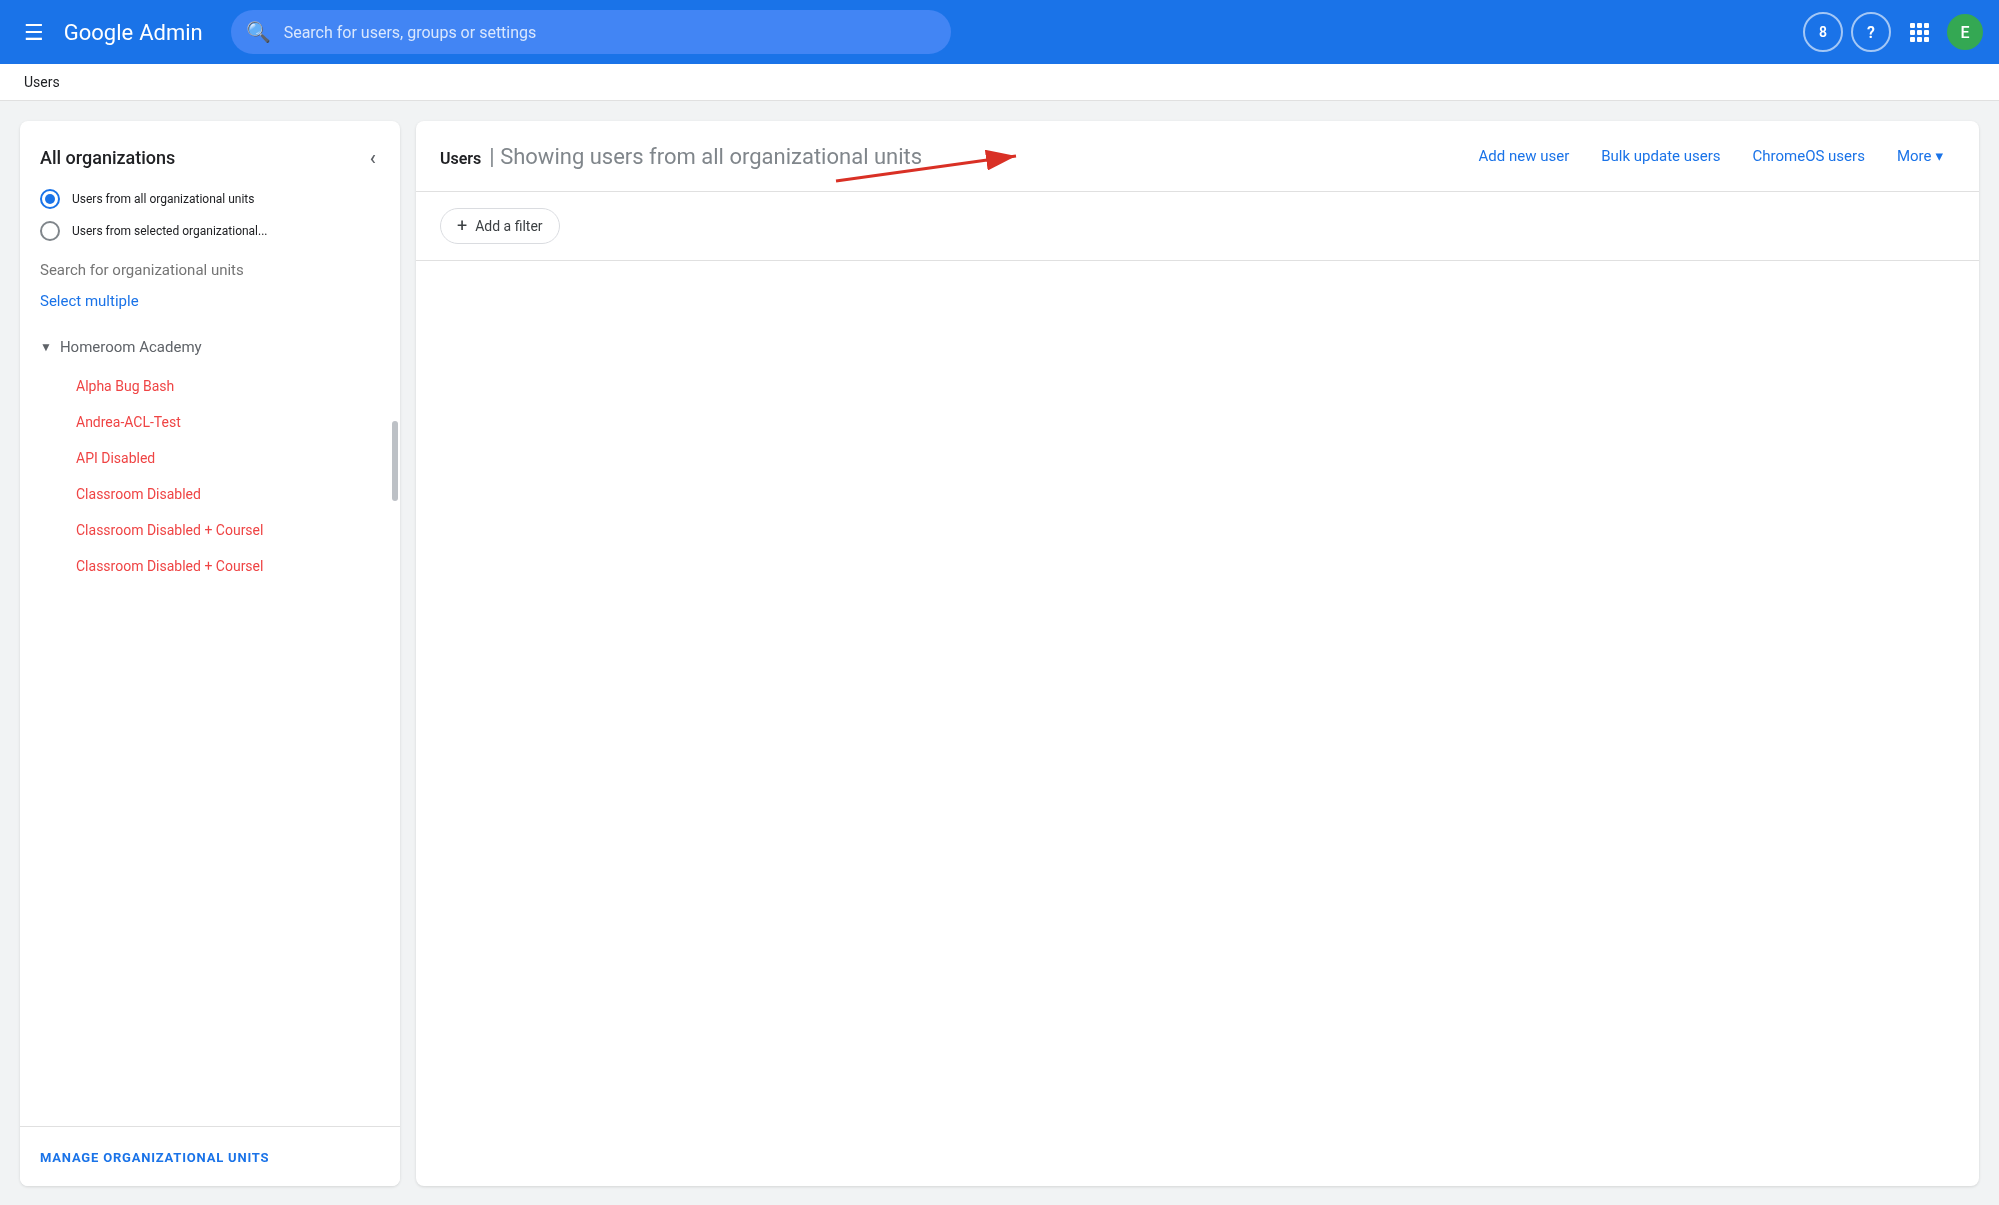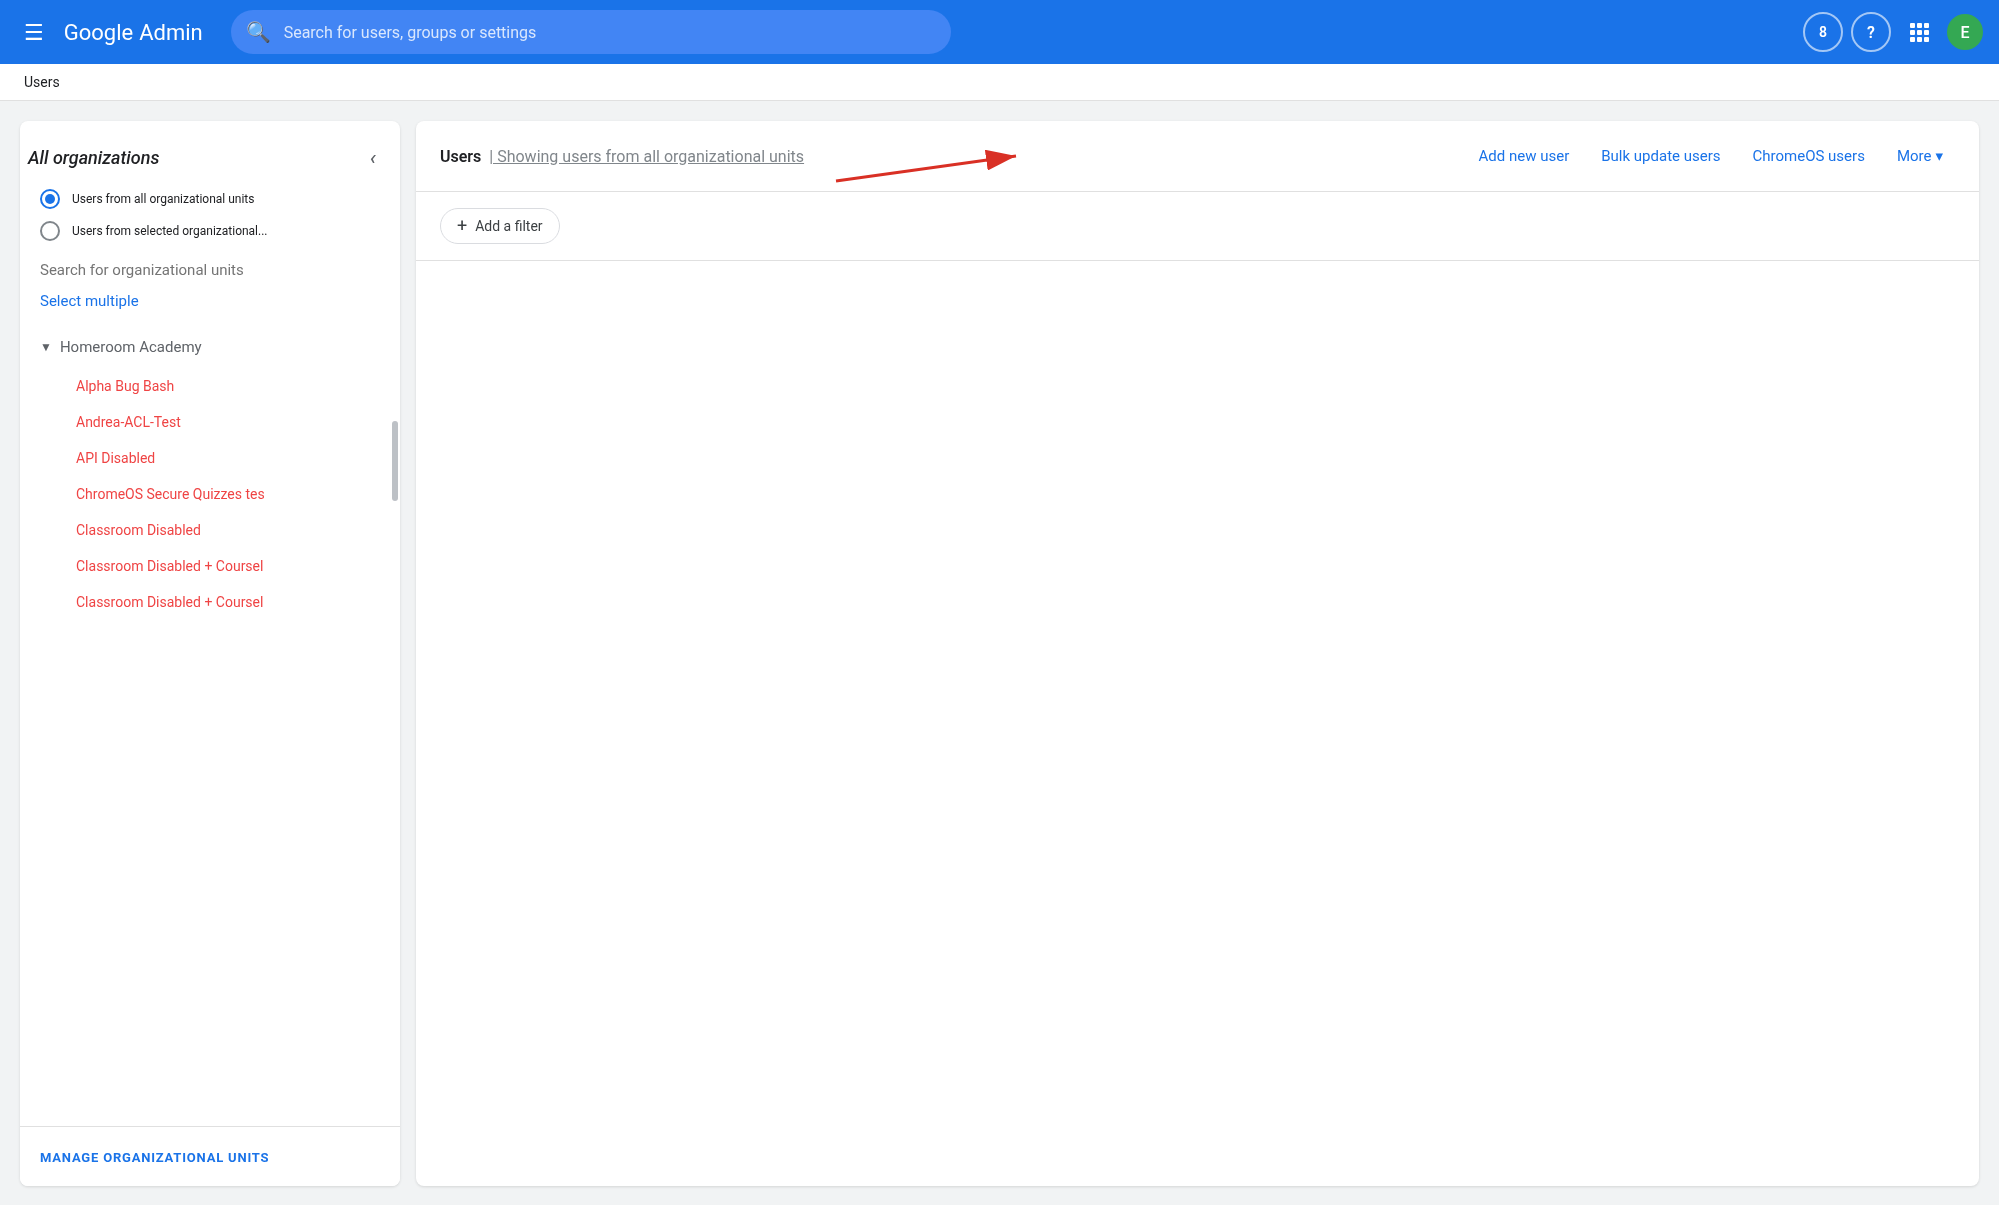--- a/index.html
+++ b/index.html
@@ -111,25 +111,24 @@
       box-shadow: 0 1px 3px rgba(0,0,0,0.12);
       display: flex;
       flex-direction: column;
       overflow: hidden;
       position: relative;
     }
     .sidebar-header {
       display: flex;
       align-items: center;
       justify-content: space-between;
-      padding: 20px 20px 16px 8px;
+      padding: 20px 20px 16px 20px;
       font-size: 18px;
       color: #202124;
       font-weight: 500;
-      font-style: italic;
     }
     .sidebar-collapse-btn {
       color: #5f6368;
       cursor: pointer;
       font-size: 20px;
       padding: 4px;
     }
     .sidebar-radio-group {
       padding: 0 20px;
       display: flex;
@@ -244,24 +243,23 @@
       gap: 12px;
       flex-wrap: wrap;
     }
     .panel-title {
       font-size: 16px;
       font-weight: 600;
       color: #202124;
     }
     .panel-title-sep {
       color: #80868b;
-      font-size: 16px;
+      font-size: 22px;
       font-weight: 400;
       margin-left: 4px;
-      text-decoration: underline;
     }
     .panel-actions {
       margin-left: auto;
       display: flex;
       align-items: center;
       gap: 8px;
     }
     .action-link {
       color: #1a73e8;
       font-size: 15px;
@@ -386,21 +384,20 @@
 
     <div class="org-tree">
       <div class="org-tree-root">
         <span class="chevron">▼</span>
         <span>Homeroom Academy</span>
       </div>
       <div class="org-tree-children">
         <div class="org-tree-item"><span>Alpha Bug Bash</span></div>
         <div class="org-tree-item"><span>Andrea-ACL-Test</span></div>
         <div class="org-tree-item"><span>API Disabled</span></div>
-        <div class="org-tree-item"><span>ChromeOS Secure Quizzes tes</span></div>
         <div class="org-tree-item"><span>Classroom Disabled</span></div>
         <div class="org-tree-item"><span>Classroom Disabled + Coursel</span></div>
         <div class="org-tree-item"><span>Classroom Disabled + Coursel</span></div>
       </div>
     </div>
 
     <div class="sidebar-scrollbar"></div>
 
     <div class="sidebar-footer">
       <span class="manage-org-link">MANAGE ORGANIZATIONAL UNITS</span>

